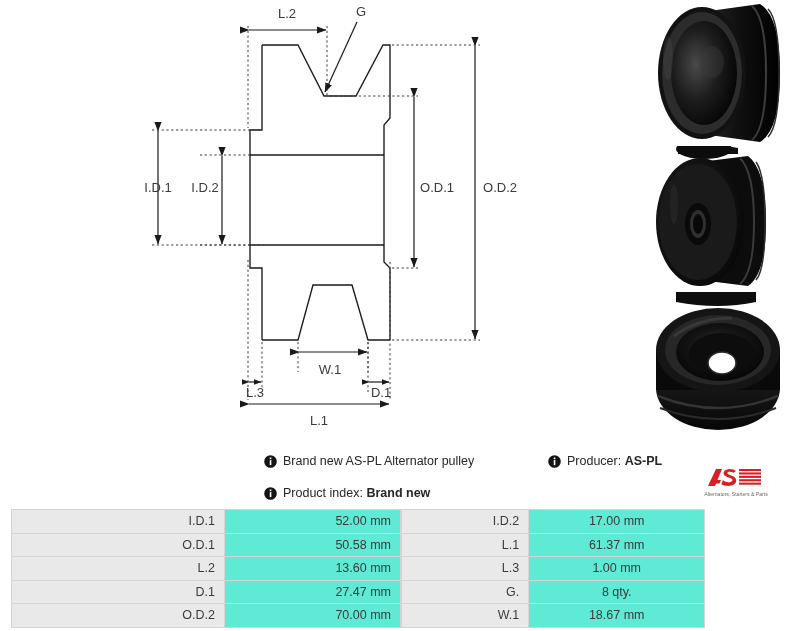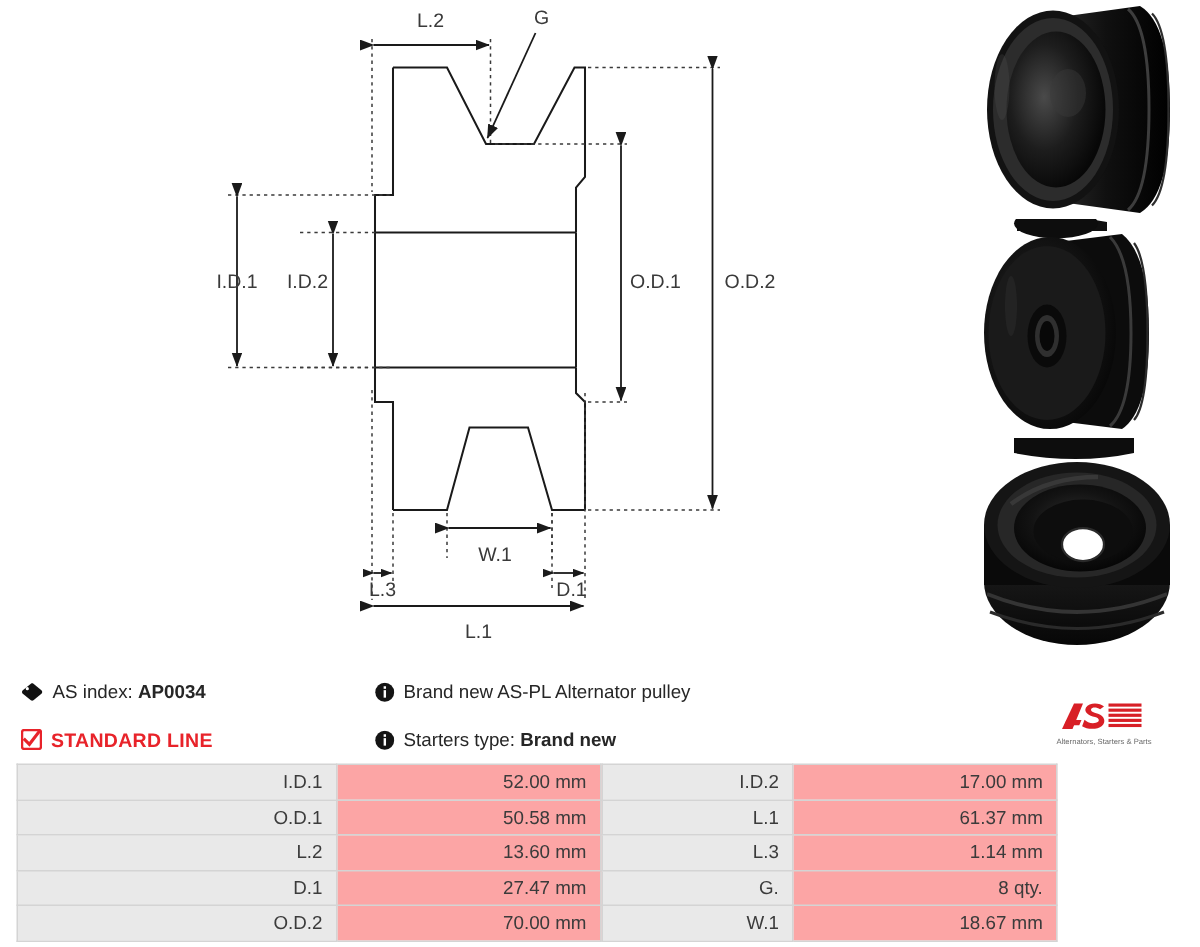--- a/index.html
+++ b/index.html
@@ -45,21 +45,21 @@
   .photo-cell svg { display: block; }
 
   
   #info-row {
     position: absolute;
     left: 0; top: 440px;
     width: 800px; height: 68px;
   }
   .info-col { position: absolute; top: 0; }
   #info-col-left   { left: 14px;  width: 240px; }
-  #info-col-mid    { left: 250px; width: 290px; }
+  #info-col-mid    { left: 264px; width: 290px; }
   #info-col-right  { left: 548px; width: 244px; }
 
   .info-line {
     display: flex;
     align-items: center;
     height: 22px;
     margin-top: 10px;
     font-size: 12.5px;
     color: #262626;
     white-space: nowrap;
@@ -112,25 +112,25 @@
     text-align: right;
     vertical-align: middle;
     white-space: nowrap;
   }
   .spec-table td.k {
     background: #e9e9e9;
     width: 213px;
     font-weight: normal;
   }
   .spec-table td.v {
-    background: #fca5a5;
+    background: #5eead4;
     width: 176px;
   }
   .spec-table.right td.k { width: 120px; }
-  .spec-table.right td.v { width: 166px; }
+  .spec-table.right td.v { width: 166px; text-align: center; }
   .spec-table.right td.pad {
     background: #ffffff;
     border: none;
     width: 79px;
   }
 
   
   .dim-label {
     font-family: "Liberation Sans", sans-serif;
     font-size: 13px;
@@ -325,45 +325,20 @@
 
         <path d="M34,44 Q58,26 92,26" fill="none" stroke="#5a5a5a" stroke-width="3" opacity="0.35"></path>
       </svg>
     </div>
 
   </div>
 </div>
 
 <div id="info-row">
 
-  <div class="info-col" id="info-col-left">
-    <div class="info-line">
-      <span class="ico">
-        <svg width="15" height="13" viewBox="0 0 15 13">
-          <path d="M1.2,5.2 L6.6,0.8 C7.1,0.4 7.8,0.4 8.3,0.8 L13.6,5.2
-                   C14.3,5.8 14.3,6.9 13.6,7.5 L8.3,11.9 C7.8,12.3 7.1,12.3 6.6,11.9
-                   L1.2,7.5 C0.5,6.9 0.5,5.8 1.2,5.2 Z" fill="#111111"></path>
-          <circle cx="4.2" cy="4.1" r="1.05" fill="#ffffff"></circle>
-        </svg>
-      </span>
-      <span class="txt">
-        <span>AS index:</span>
-        <b>AP0034</b>
-      </span>
-    </div>
-    <div class="info-line">
-      <span class="ico">
-        <svg width="14" height="14" viewBox="0 0 14 14">
-          <rect x="0.7" y="0.7" width="12.6" height="12.6" rx="1.4" fill="none" stroke="#e8232a" stroke-width="1.6"></rect>
-          <path d="M2.6,7.2 L5.6,10.2 L12.2,1.6" fill="none" stroke="#e8232a" stroke-width="2.1" stroke-linecap="square"></path>
-        </svg>
-      </span>
-      <span class="txt standard-line">STANDARD LINE</span>
-    </div>
-  </div>
 
   <div class="info-col" id="info-col-mid">
     <div class="info-line">
       <span class="ico">
         <svg width="13" height="13" viewBox="0 0 13 13">
           <circle cx="6.5" cy="6.5" r="6.3" fill="#141414"></circle>
           <rect x="5.75" y="5.1" width="1.6" height="5" fill="#ffffff"></rect>
           <rect x="5.75" y="2.5" width="1.6" height="1.7" fill="#ffffff"></rect>
         </svg>
       </span>
@@ -371,27 +346,40 @@
     </div>
     <div class="info-line">
       <span class="ico">
         <svg width="13" height="13" viewBox="0 0 13 13">
           <circle cx="6.5" cy="6.5" r="6.3" fill="#141414"></circle>
           <rect x="5.75" y="5.1" width="1.6" height="5" fill="#ffffff"></rect>
           <rect x="5.75" y="2.5" width="1.6" height="1.7" fill="#ffffff"></rect>
         </svg>
       </span>
       <span class="txt">
-        <span>Starters type:</span>
+        <span>Product index:</span>
         <b>Brand new</b>
       </span>
     </div>
   </div>
 
   <div class="info-col" id="info-col-right">
+    <div class="info-line">
+      <span class="ico">
+        <svg width="13" height="13" viewBox="0 0 13 13">
+          <circle cx="6.5" cy="6.5" r="6.3" fill="#141414"></circle>
+          <rect x="5.75" y="5.1" width="1.6" height="5" fill="#ffffff"></rect>
+          <rect x="5.75" y="2.5" width="1.6" height="1.7" fill="#ffffff"></rect>
+        </svg>
+      </span>
+      <span class="txt">
+        <span>Producer:</span>
+        <b>AS-PL</b>
+      </span>
+    </div>
 
     <div id="brand-logo">
       <svg width="96" height="36" viewBox="0 0 96 36">
         <g transform="translate(12,1)">
 
           <path d="M8,19 L16,2 L22,2 L15,19 Z" fill="#d81f26"></path>
           <path d="M11,13 L21,13 L19.5,16.5 L9.5,16.5 Z" fill="#d81f26"></path>
           <path d="M36,4 C33,1.2 26,1.2 24,4.6 C22.2,7.8 26,10 30,11
                    C33.4,11.9 33.2,14.2 30.6,14.9 C27.8,15.7 24.6,14.6 23,12.9
                    L21.4,17.2 C24.6,19.4 31.6,19.6 34.6,17 C37.6,14.4 36.4,10.2 32,8.8
@@ -445,21 +433,21 @@
         <td class="v">17.00 mm</td>
         <td class="pad"></td>
       </tr>
       <tr>
         <td class="k">L.1</td>
         <td class="v">61.37 mm</td>
         <td class="pad"></td>
       </tr>
       <tr>
         <td class="k">L.3</td>
-        <td class="v">1.14 mm</td>
+        <td class="v">1.00 mm</td>
         <td class="pad"></td>
       </tr>
       <tr>
         <td class="k">G.</td>
         <td class="v">8 qty.</td>
         <td class="pad"></td>
       </tr>
       <tr>
         <td class="k">W.1</td>
         <td class="v">18.67 mm</td>

